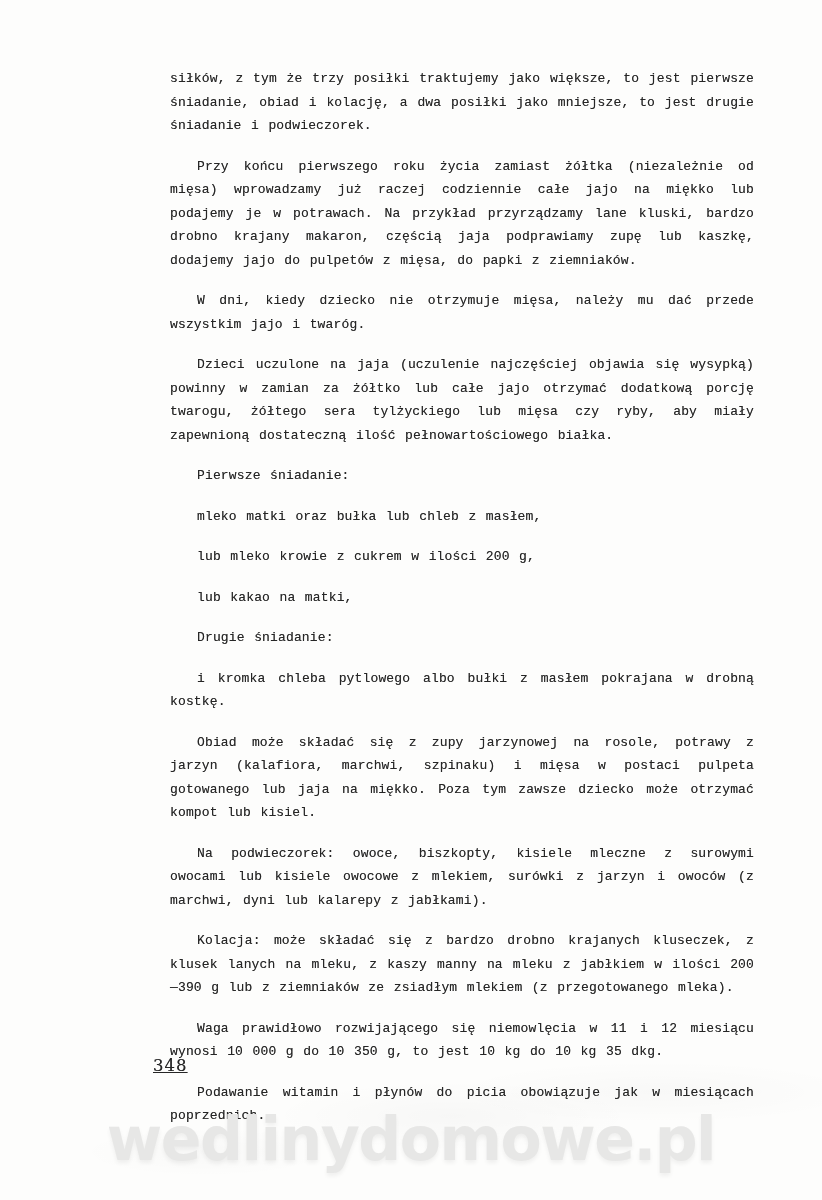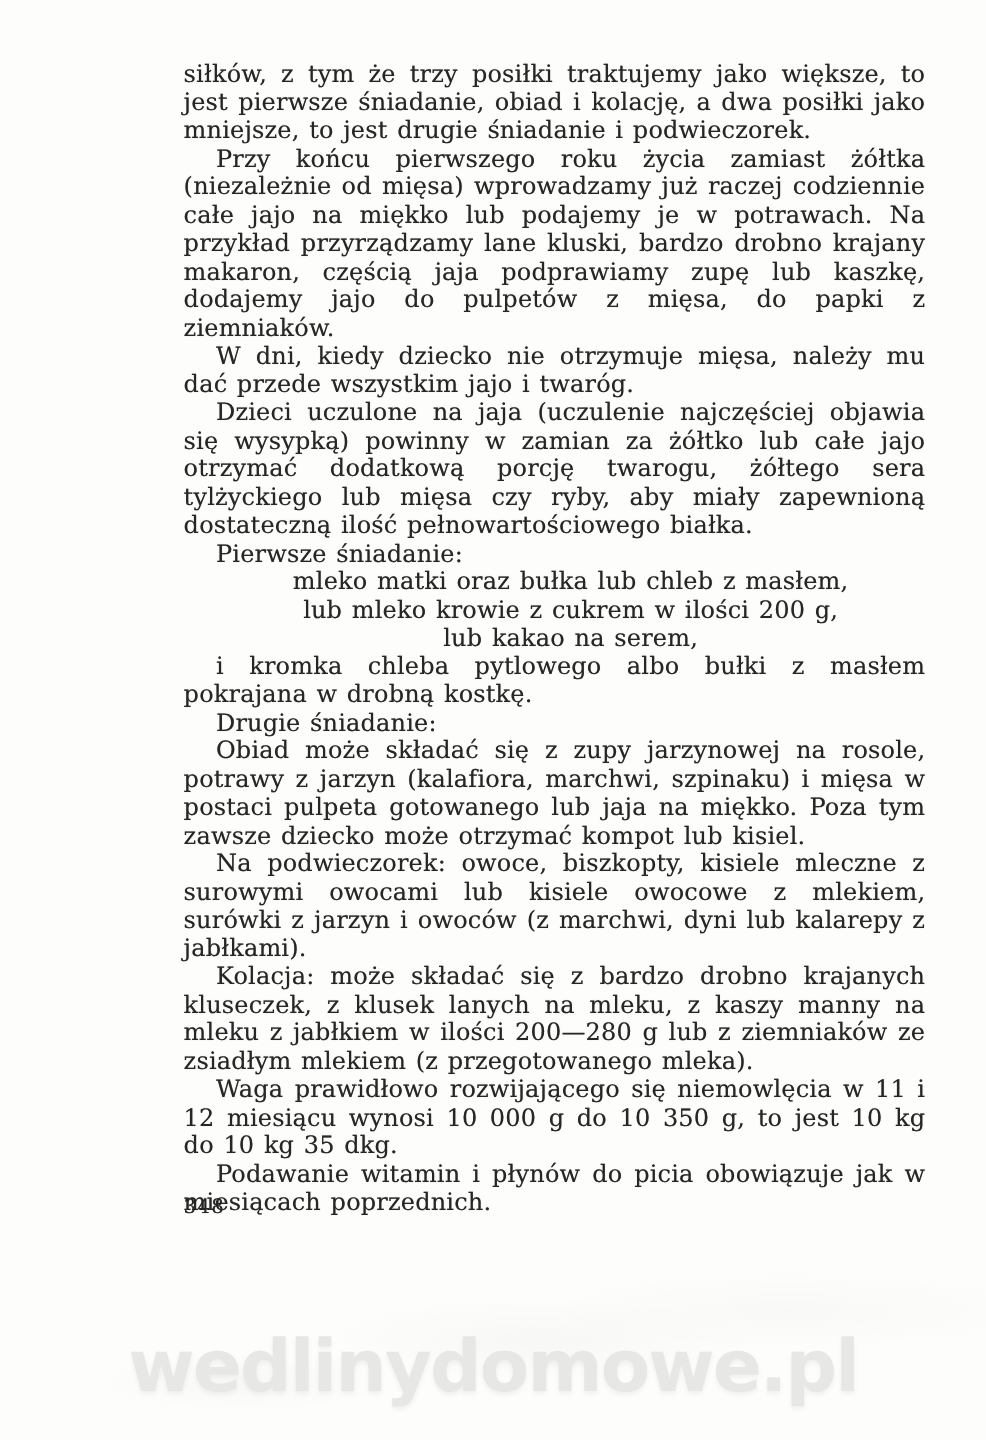--- a/index.html
+++ b/index.html
@@ -22,40 +22,42 @@
     font-family: "DejaVu Serif", "Liberation Serif", serif;
     color: #262626;
   }
   .text-block {
     position: absolute;
     left: 153px;
     top: 50px;
     width: 618px;
   }
   .text-block p {
-    margin: 0;
-    font-size: 20px;
+    margin: 17px;
+    font-size: 13px;
     line-height: 23.5px;
     text-align: justify;
     letter-spacing: 0.15px;
     word-spacing: 1.5px;
     text-shadow: 0 0 0.6px rgba(45,45,45,0.55);
+    font-family: Liberation Mono, monospace;
   }
   .text-block p.indent { text-indent: 27px; }
   .text-block p.menu {
-    text-align: center;
+    text-align: left;
     text-indent: 27px;
   }
   .page-number {
     position: absolute;
     left: 153px;
-    top: 996px;
+    top: 1056px;
     font-size: 16.5px;
     letter-spacing: 1px;
     text-shadow: 0 0 0.6px rgba(45,45,45,0.55);
+    text-decoration: underline;
   }
   .watermark {
     position: absolute;
     left: 0;
     right: 0;
     bottom: 26px;
     text-align: center;
     font-family: "DejaVu Sans", "Liberation Sans", sans-serif;
     font-weight: bold;
     font-size: 60px;
@@ -72,26 +74,26 @@
 <div class="page">
 
   <div class="text-block">
     <p class="continuation">siłków, z tym że trzy posiłki traktujemy jako większe, to jest pierwsze śniadanie, obiad i kolację, a dwa posiłki jako mniejsze, to jest drugie śniadanie i podwieczorek.</p>
     <p class="indent">Przy końcu pierwszego roku życia zamiast żółtka (niezależnie od mięsa) wprowadzamy już raczej codziennie całe jajo na miękko lub podajemy je w potrawach. Na przykład przyrządzamy lane kluski, bardzo drobno krajany makaron, częścią jaja podprawiamy zupę lub kaszkę, dodajemy jajo do pulpetów z mięsa, do papki z ziemniaków.</p>
     <p class="indent">W dni, kiedy dziecko nie otrzymuje mięsa, należy mu dać przede wszystkim jajo i twaróg.</p>
     <p class="indent">Dzieci uczulone na jaja (uczulenie najczęściej objawia się wysypką) powinny w zamian za żółtko lub całe jajo otrzymać dodatkową porcję twarogu, żółtego sera tylżyckiego lub mięsa czy ryby, aby miały zapewnioną dostateczną ilość pełnowartościowego białka.</p>
     <p class="indent">Pierwsze śniadanie:</p>
     <p class="menu">mleko matki oraz bułka lub chleb z masłem,</p>
     <p class="menu">lub mleko krowie z cukrem w ilości 200 g,</p>
-    <p class="menu">lub kakao na serem,</p>
+    <p class="menu">lub kakao na matki,</p>
+    <p class="indent">Drugie śniadanie:</p>
     <p class="indent">i kromka chleba pytlowego albo bułki z masłem pokrajana w drobną kostkę.</p>
-    <p class="indent">Drugie śniadanie:</p>
     <p class="indent">Obiad może składać się z zupy jarzynowej na rosole, potrawy z jarzyn (kalafiora, marchwi, szpinaku) i mięsa w postaci pulpeta gotowanego lub jaja na miękko. Poza tym zawsze dziecko może otrzymać kompot lub kisiel.</p>
     <p class="indent">Na podwieczorek: owoce, biszkopty, kisiele mleczne z surowymi owocami lub kisiele owocowe z mlekiem, surówki z jarzyn i owoców (z marchwi, dyni lub kalarepy z jabłkami).</p>
-    <p class="indent">Kolacja: może składać się z bardzo drobno krajanych kluseczek, z klusek lanych na mleku, z kaszy manny na mleku z jabłkiem w ilości 200—280 g lub z ziemniaków ze zsiadłym mlekiem (z przegotowanego mleka).</p>
+    <p class="indent">Kolacja: może składać się z bardzo drobno krajanych kluseczek, z klusek lanych na mleku, z kaszy manny na mleku z jabłkiem w ilości 200—390 g lub z ziemniaków ze zsiadłym mlekiem (z przegotowanego mleka).</p>
     <p class="indent">Waga prawidłowo rozwijającego się niemowlęcia w 11 i 12 miesiącu wynosi 10 000 g do 10 350 g, to jest 10 kg do 10 kg 35 dkg.</p>
     <p class="indent">Podawanie witamin i płynów do picia obowiązuje jak w miesiącach poprzednich.</p>
   </div>
 
   <div class="page-number">348</div>
 
   <div class="watermark">wedlinydomowe.pl</div>
 
 </div>
 

